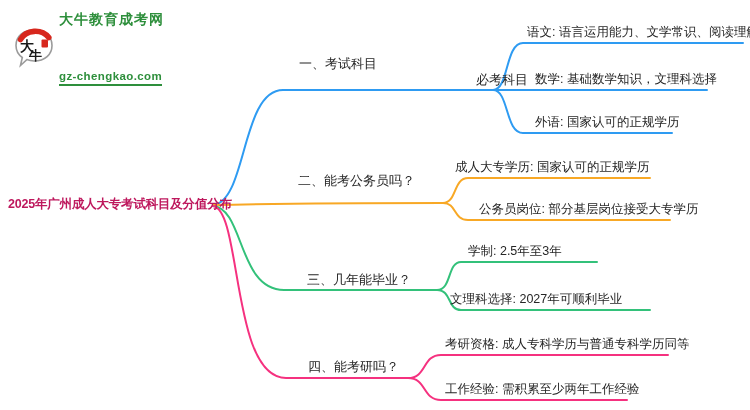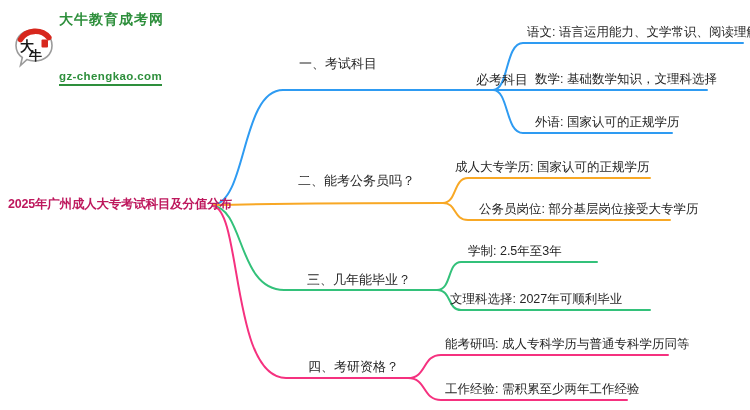--- a/index.html
+++ b/index.html
@@ -84,17 +84,17 @@
   <div class="node leaf-node" style="left:535px; top:114px;">外语: 国家认可的正规学历</div>
 
   <div class="node topic-node" style="left:298px; top:172px;">二、能考公务员吗？</div>
   <div class="node leaf-node" style="left:455px; top:159px;">成人大专学历: 国家认可的正规学历</div>
   <div class="node leaf-node" style="left:455px; top:201px;margin-left:24px;">公务员岗位: 部分基层岗位接受大专学历</div>
 
   <div class="node topic-node" style="left:307px; top:271px;">三、几年能毕业？</div>
   <div class="node leaf-node" style="left:468px; top:243px;">学制: 2.5年至3年</div>
   <div class="node leaf-node" style="left:450px; top:291px;">文理科选择: 2027年可顺利毕业</div>
 
-  <div class="node topic-node" style="left:308px; top:358px;">四、考研资格？</div>
-  <div class="node leaf-node" style="left:445px; top:336px;">能考研吗: 成人专科学历与普通专科学历同等</div>
+  <div class="node topic-node" style="left:308px; top:358px;">四、能考研吗？</div>
+  <div class="node leaf-node" style="left:445px; top:336px;">考研资格: 成人专科学历与普通专科学历同等</div>
   <div class="node leaf-node" style="left:445px; top:381px;">工作经验: 需积累至少两年工作经验</div>
 
 </div>
 
 </body></html>

